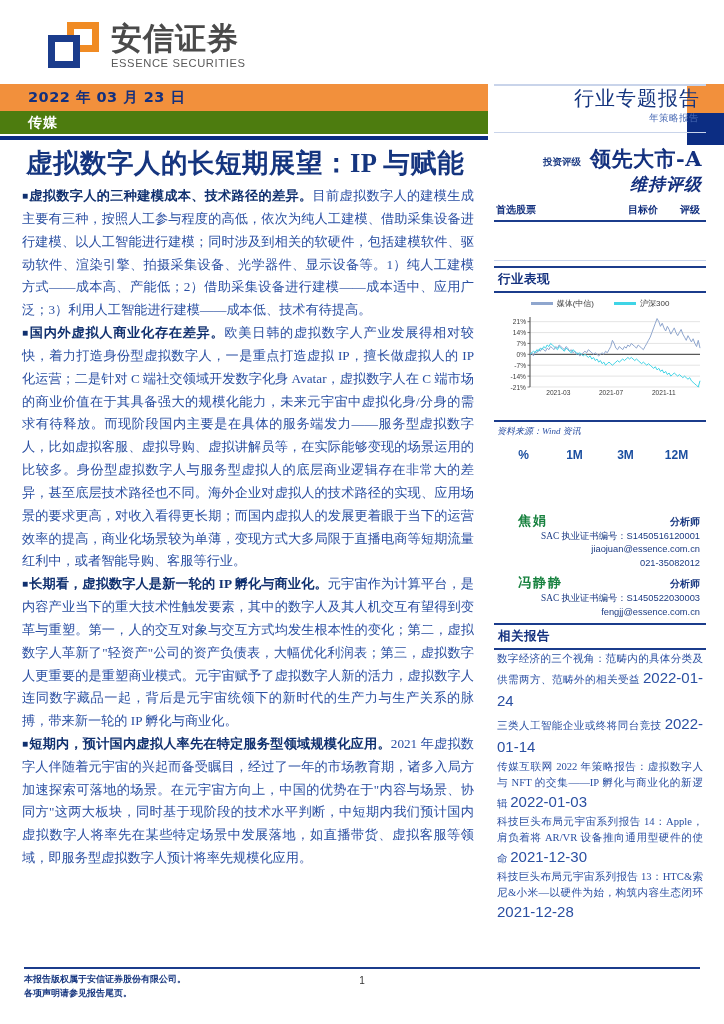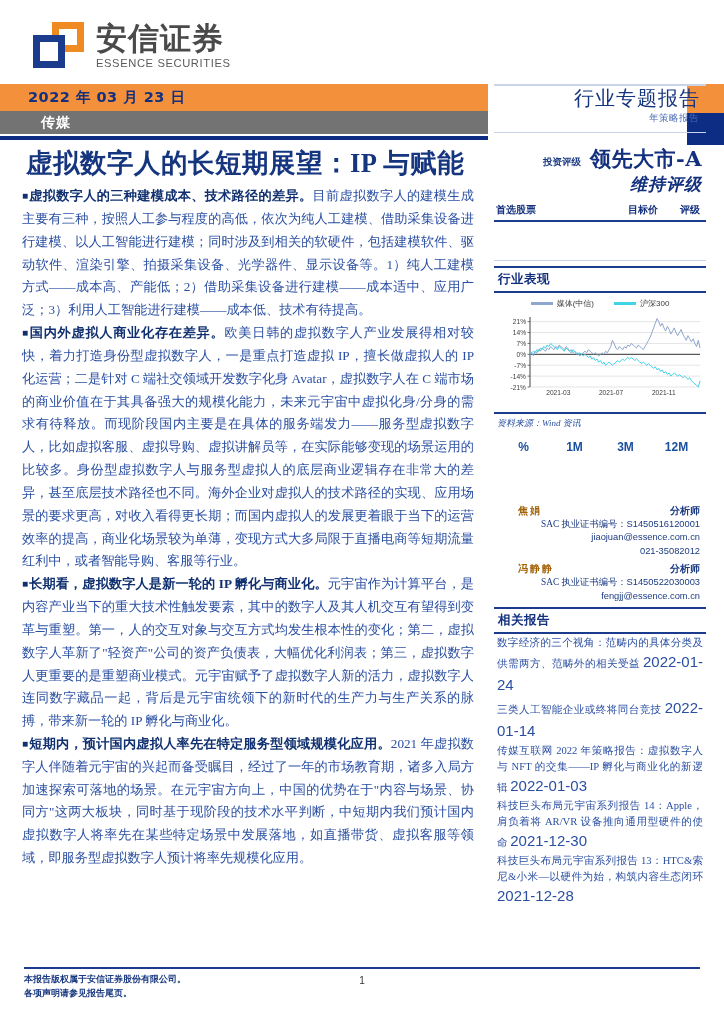--- a/index.html
+++ b/index.html
@@ -7,40 +7,40 @@
     width:724px;height:1024px;
     background:#ffffff;
     font-family:"Liberation Serif","DejaVu Serif",serif;
     color:#1b3a82;
     overflow:hidden;
     position:relative;
   }
   .page{position:relative;width:724px;height:1024px;box-sizing:border-box;}
 
   
-  .logo-wrap{position:absolute;left:33px;top:22px;display:flex;align-items:flex-start;}
+  .logo-wrap{position:absolute;left:48px;top:22px;display:flex;align-items:flex-start;}
   .logo-mark{position:relative;width:54px;height:48px;margin-right:9px;flex:none;}
   .logo-sq-orange{position:absolute;left:19px;top:0;width:32px;height:30px;
     border:7px solid #F08B24;box-sizing:border-box;background:#fff;}
   .logo-sq-blue{position:absolute;left:0;top:13px;width:32px;height:33px;
     border:7px solid #1B3C8C;box-sizing:border-box;background:#fff;}
   .logo-text{display:flex;flex-direction:column;justify-content:flex-start;padding-top:1px;}
   .logo-cn{font-family:"DejaVu Sans","Liberation Sans",sans-serif;
     font-size:31px;font-weight:bold;color:#4a4a4a;letter-spacing:1px;line-height:1;}
   .logo-en{font-family:"Liberation Sans",sans-serif;font-size:11.2px;
     color:#5a5a5a;letter-spacing:0.6px;margin-top:4px;line-height:1;}
 
   
   .left-col{position:absolute;left:0;top:84px;width:488px;}
   .band-date{background:#F2903C;height:27px;display:flex;align-items:center;
     padding-left:28px;box-sizing:border-box;}
   .band-date span{font-family:"DejaVu Sans","Liberation Sans",sans-serif;
     font-size:14.5px;font-weight:bold;color:#13307e;letter-spacing:0.5px;}
-  .band-sector{background:#737373;height:23px;display:flex;align-items:center;
-    padding-left:41px;box-sizing:border-box;}
+  .band-sector{background:#4d7c0f;height:23px;display:flex;align-items:center;
+    padding-left:28px;box-sizing:border-box;}
   .band-sector span{font-size:14px;font-weight:bold;color:#ffffff;letter-spacing:1px;}
   .band-rule{height:4px;background:#0C2D83;margin-top:2px;}
 
   .doc-title{padding:7px 0 2px 26px;font-size:26.5px;font-weight:bold;color:#15357f;
     letter-spacing:0.5px;line-height:1.25;white-space:nowrap;}
 
   
   .body-text{padding:3px 14px 0 22px;}
   .para{font-size:13.2px;line-height:1.73;color:#2a4fa2;text-align:justify;
     text-justify:inter-ideograph;margin:0 0 0 0;text-indent:0;}
@@ -68,21 +68,21 @@
 
   .picks-head{display:flex;justify-content:space-between;align-items:center;
     font-size:10px;font-weight:bold;color:#13307e;padding:1px 6px 3px 2px;}
   .picks-head .c2{margin-left:auto;margin-right:22px;}
   .picks-body{height:38px;}
 
   .sec-title{font-size:12.5px;font-weight:bold;color:#13307e;padding:3px 0 3px 4px;
     letter-spacing:0.5px;}
 
   
-  .chart-box{padding:2px 0 8px 0;}
+  .chart-box{padding:2px 0 16px 0;}
   .legend{display:flex;justify-content:center;gap:20px;align-items:center;
     font-family:"Liberation Sans",sans-serif;font-size:8px;color:#3b3b3b;
     padding:3px 0 2px 0;}
   .legend-item{display:flex;align-items:center;gap:4px;}
   .legend-swatch{width:22px;height:2.5px;display:inline-block;}
   .chart-area{position:relative;width:212px;height:93px;}
   .chart-svg{display:block;}
   .src-note{font-size:9px;font-style:italic;color:#2a4fa2;padding:3px 0 2px 3px;}
 
   
@@ -92,21 +92,21 @@
   .perf-head .ph0{width:52px;}
   .perf-head .ph1{width:52px;}
   .perf-head .ph2{width:52px;}
   .perf-head .ph3{width:52px;}
   .perf-body{height:40px;}
 
   
   .analyst{padding:2px 4px 0 0;}
   .an-row{display:flex;justify-content:space-between;align-items:baseline;
     padding:4px 2px 0 24px;}
-  .an-name{font-size:10px;font-weight:bold;color:#a16207;letter-spacing:2px;}
+  .an-name{font-size:13px;font-weight:bold;color:#15803d;letter-spacing:2px;}
   .an-role{font-size:10px;color:#1b3a82;font-weight:bold;}
   .an-line{text-align:right;font-size:9.3px;color:#1b3a82;line-height:1.45;
     font-family:"Liberation Sans",sans-serif;padding-right:2px;}
   .an-line .cn{font-family:"Liberation Serif",serif;}
 
   
   .rep-list{font-size:10.6px;color:#2a4fa2;line-height:1.52;padding:1px 3px 0 3px;
     text-align:justify;}
   .rep-item{margin-bottom:0px;}
   .rep-date{font-family:Liberation Sans, sans-serif;font-size:15px;}

